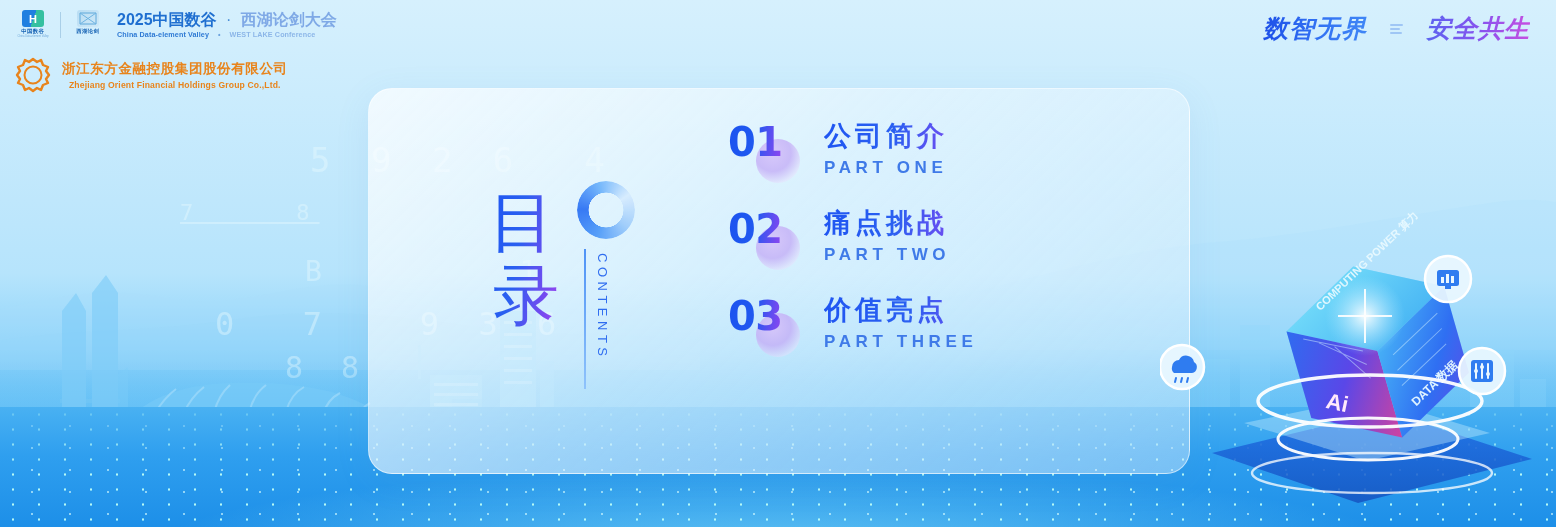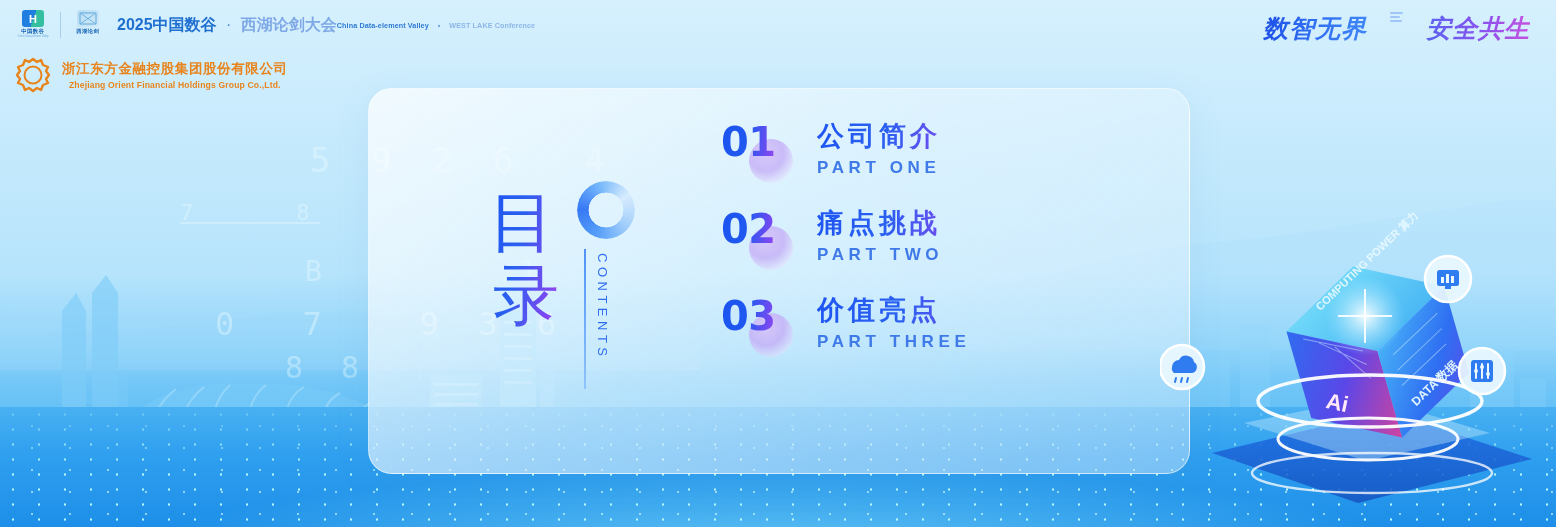--- a/index.html
+++ b/index.html
@@ -57,39 +57,39 @@
   .mark .box { width:22px; height:17px; border-radius:3px; position:relative; overflow:hidden;
                 background:linear-gradient(110deg,#1f7fe0 0 52%,#34c0a0 52% 100%); }
   .mark .box span { position:absolute; left:50%; top:50%; transform:translate(-50%,-50%);
                     color:#fff; font-size:11px; font-weight:700; line-height:1; }
   .mark .cn { font-size:4.6px; color:#1763b4; font-weight:700; margin-top:2px; letter-spacing:.3px;
               transform:scale(1.18); }
   .mark .en { font-size:2.4px; color:#6fa8d8; margin-top:1px; transform:scale(1.1); }
   .mark2 .box { background:linear-gradient(135deg,#b9ddf3,#cfe9f8); }
   .mark2 .box svg { position:absolute; inset:0; }
   .divider-v { width:1px; height:26px; background:#a9cfe8; }
-  .conf-title { display:flex; flex-direction:row; justify-content:center; margin-left:2px; }
+  .conf-title { display:flex; flex-direction:column; justify-content:center; margin-left:2px; }
   .conf-title .l1 { font-size:16px; font-weight:700; line-height:1.15; white-space:nowrap; }
   .conf-title .l1 .a { color:#1f6fd0; }
   .conf-title .l1 .dot { color:#4b8fd8; margin:0 5px; font-weight:400; }
   .conf-title .l1 .b { color:#7fa9e6; }
   .conf-title .l2 { font-size:7.2px; font-weight:700; line-height:1.3; white-space:nowrap;
                     display:flex; align-items:center; gap:9px; margin-top:1px; }
   .conf-title .l2 .a { color:#2f7ad4; letter-spacing:.1px; }
   .conf-title .l2 .dot { color:#6aa0dd; }
   .conf-title .l2 .b { color:#8cb6e8; letter-spacing:.1px; }
 
   .logo-row2 { position:absolute; left:14px; top:56px; display:flex; align-items:center; gap:10px;text-align:center; }
   .flower { width:38px; height:38px; position:relative; }
   .corp { display:flex; flex-direction:column; }
   .corp .c1 { font-size:13.5px; font-weight:700; color:#e8841c; letter-spacing:.6px; white-space:nowrap; }
   .corp .c2 { font-size:8.6px; font-weight:700; color:#e8841c; letter-spacing:.15px; white-space:nowrap; margin-top:2px; }
 
   
-  .slogan { position:absolute; right:26px; top:12px; display:flex; gap:22px;
+  .slogan { position:absolute; right:26px; top:12px; display:flex; align-items:center; gap:22px;
             font-size:25px; font-weight:700; font-style:italic; letter-spacing:1px; }
   .slogan .s1 {
     background:linear-gradient(90deg,#1c4fe8 0%,#2f6df2 45%,#3f86f6 100%);
     -webkit-background-clip:text; background-clip:text; color:transparent;
   }
   .slogan .s2 {
     background:linear-gradient(90deg,#5b63f0 0%,#8a52ee 55%,#c650e0 100%);
     -webkit-background-clip:text; background-clip:text; color:transparent;font-family:Liberation Mono, monospace;
   }
   .slogan .bars { display:flex; flex-direction:column; gap:2px; margin:0 1px; }
@@ -122,21 +122,21 @@
           opacity:.95; }
   .vline { position:absolute; left:95px; top:68px; width:1.6px; height:140px;
            background:linear-gradient(180deg,#4f93f6,#8fc3fb); }
   .contents-v { position:absolute; left:106px; top:72px; font-size:13px; letter-spacing:4.5px;
                 color:#2f6df0; font-weight:400;
                 writing-mode:vertical-rl; text-orientation:mixed; }
 
   
   .toc-list { position:absolute; left:352px; top:30px; width:420px; }
   .toc-item { position:relative; height:87px; display:flex; align-items:flex-start; gap:0; }
-  .num-wrap { position:relative; width:96px; height:62px; flex:0 0 96px; }
+  .num-wrap { position:relative; width:96px; height:62px; flex:0 0 96px;margin-left:7px; }
   .blob {
     position:absolute; left:28px; top:20px; width:44px; height:44px; border-radius:50%;
     background:radial-gradient(circle at 38% 32%, rgba(214,198,250,.95), rgba(196,174,246,.8) 45%, rgba(231,221,252,.45) 75%, rgba(240,235,255,0) 100%);
   }
   .num {
     position:absolute; left:0; top:0; font-size:40px; font-weight:700; letter-spacing:-.5px;
     background:linear-gradient(100deg,#1b52ef 0%,#2059f0 48%,#7a49f0 86%,#9b47ef 100%);
     -webkit-background-clip:text; background-clip:text; color:transparent;
     font-family:"DejaVu Sans", sans-serif;
   }

